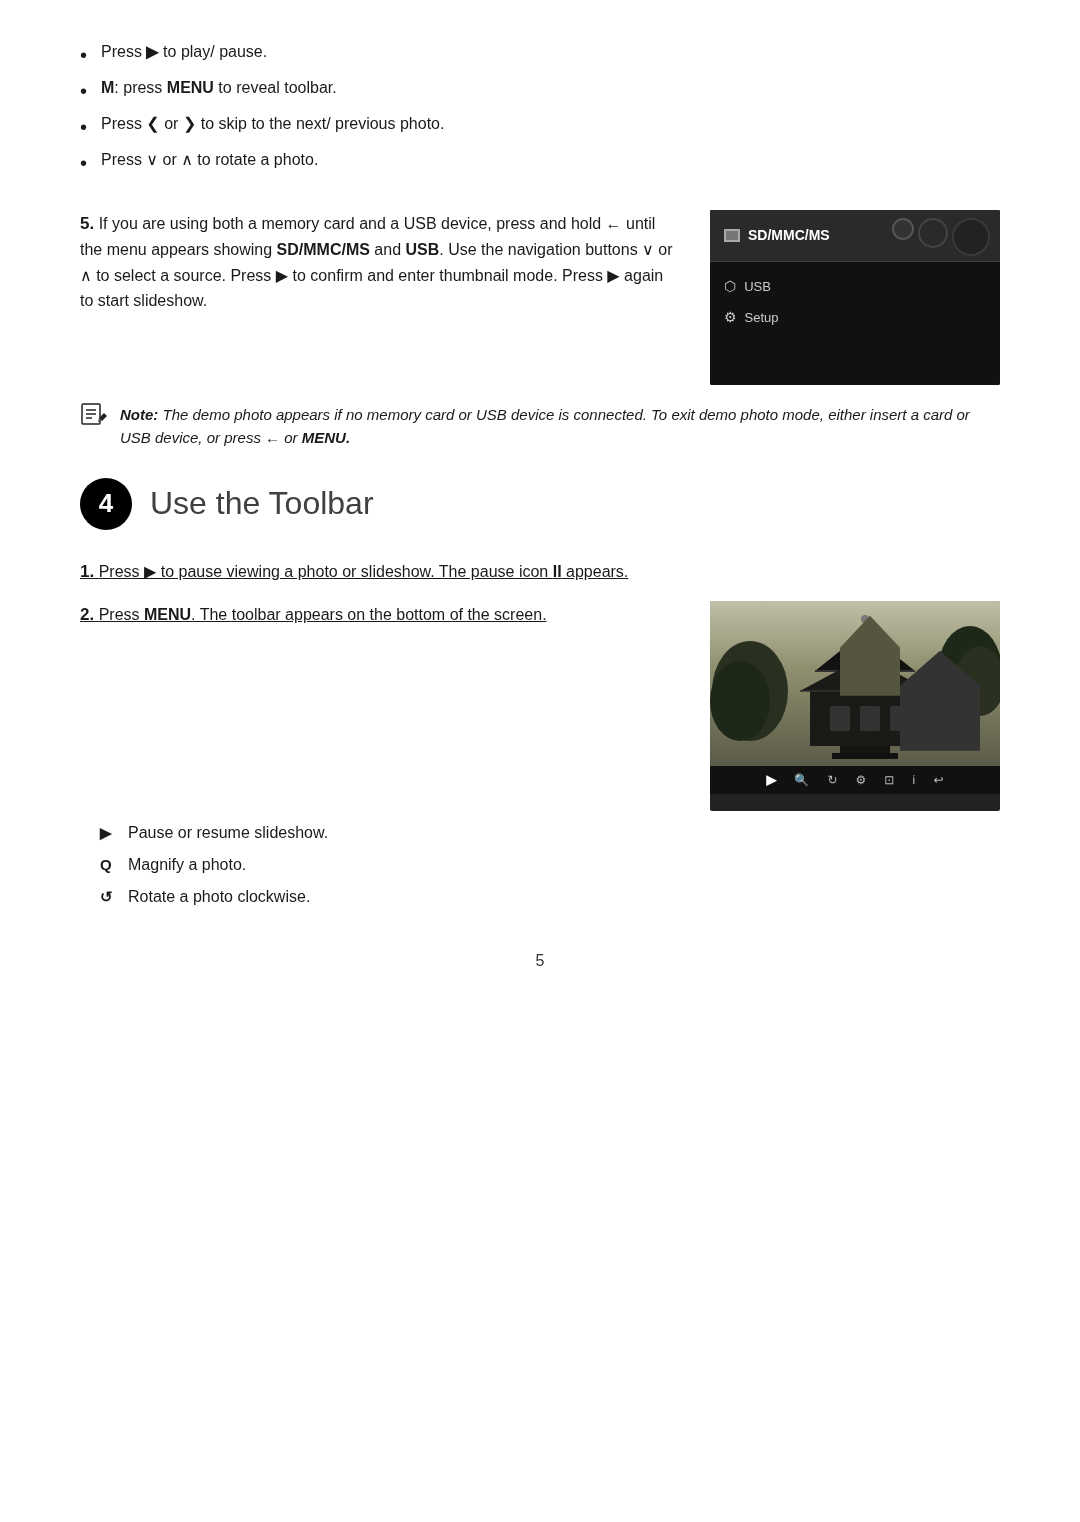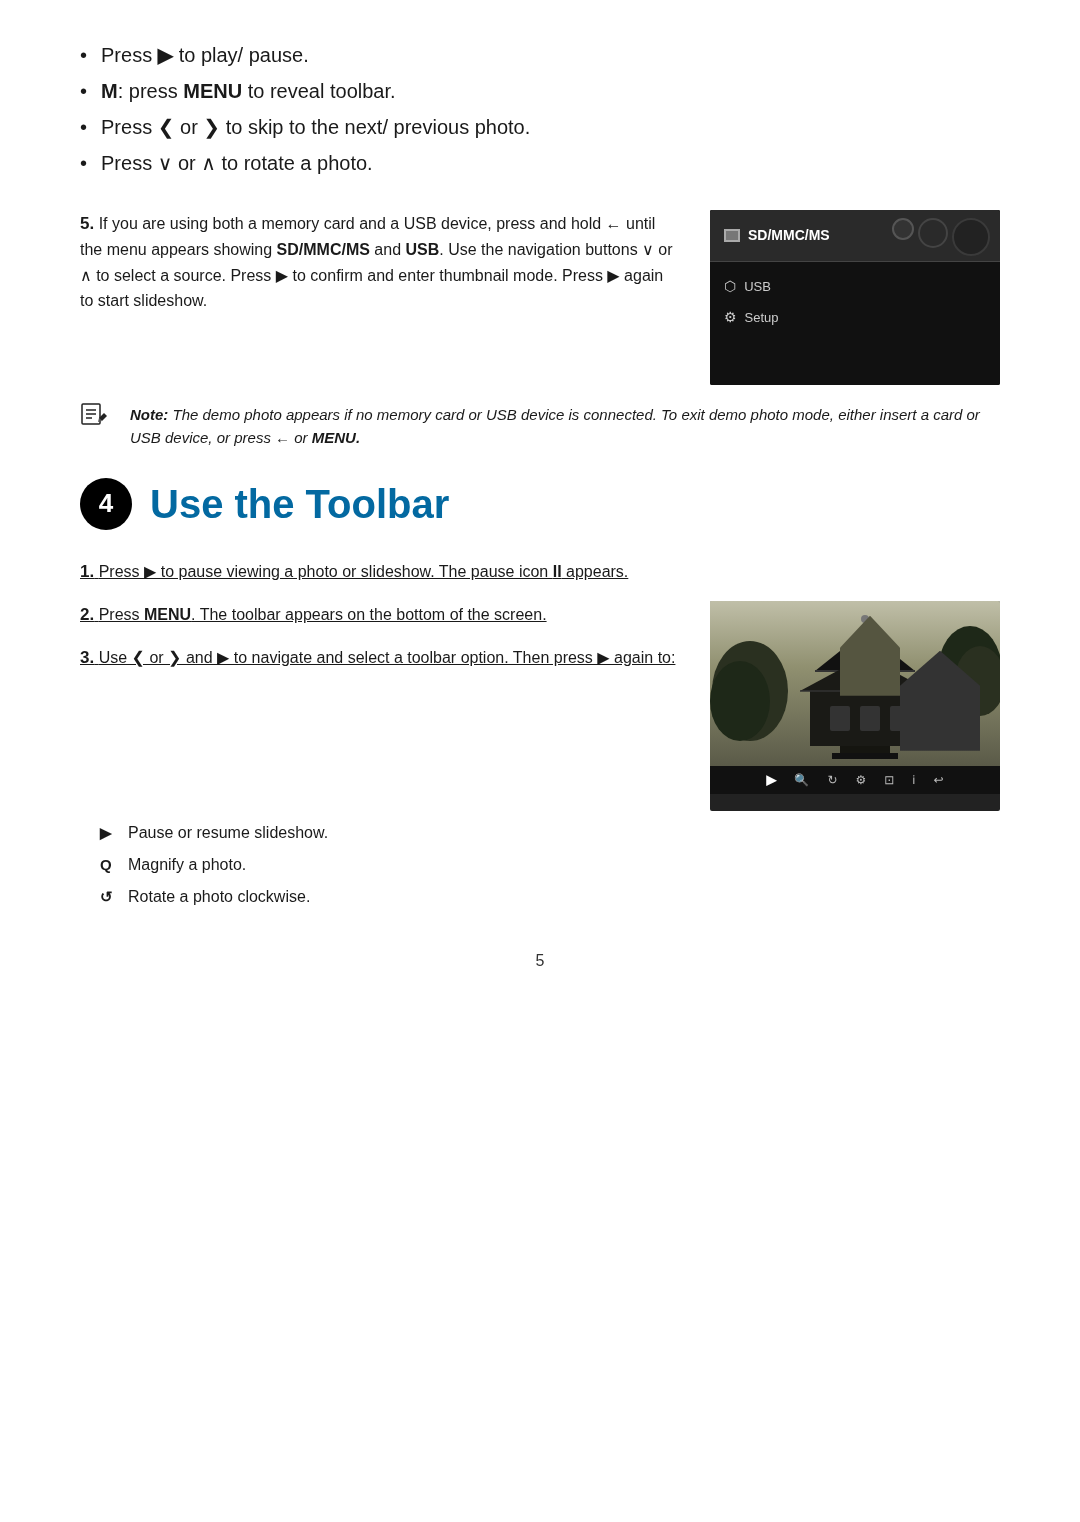--- a/index.html
+++ b/index.html
@@ -16,21 +16,21 @@
 
     
     .bullet-list {
       list-style: none;
       margin-bottom: 24px;
     }
     .bullet-list li {
       display: flex;
       align-items: flex-start;
       margin-bottom: 6px;
-      font-size: 20px;
+      font-size: 16px;
     }
     .bullet-list li::before {
       content: "•";
       font-size: 20px;
       margin-right: 14px;
       flex-shrink: 0;
     }
 
     
     .step5-block {
@@ -101,21 +101,21 @@
     }
     .menu-item-icon {
       margin-right: 8px;
       font-size: 14px;
     }
 
     
     .note-block {
       display: flex;
       align-items: flex-start;
-      gap: 20px;
+      gap: 10px;
       margin-bottom: 28px;
       font-size: 15px;
       line-height: 1.55;
       font-style: italic;
       color: #1a1a1a;
     }
     .note-icon {
       font-size: 28px;
       flex-shrink: 0;
       margin-top: -4px;
@@ -137,23 +137,23 @@
       border-radius: 50%;
       display: flex;
       align-items: center;
       justify-content: center;
       color: #fff;
       font-size: 26px;
       font-weight: bold;
       flex-shrink: 0;
     }
     .section-title {
-      font-size: 40px;
-      font-weight: bold;
-      color: #0369a1;
+      font-size: 32px;
+      font-weight: normal;
+      color: #404040;
       line-height: 1.1;
     }
 
     
     .step {
       margin-bottom: 16px;
       font-size: 16px;
       line-height: 1.6;
       text-decoration: underline;
     }
@@ -350,27 +350,20 @@
 <div class="step23-block">
   <div class="step23-text">
 
     <div class="step">
       <span class="step-num">2.</span>
       <span>
         Press <strong>MENU</strong>. The toolbar appears on the bottom of the screen.
       </span>
     </div>
 
-    <div class="step">
-      <span class="step-num">3.</span>
-      <span>
-        Use ❮ or ❯ and ▶ to navigate and select a toolbar option.
-        Then press ▶ again to:
-      </span>
-    </div>
   </div>
 
   <div class="step23-image">
     <div class="photo-mock">
       
       <svg width="100%" height="100%" viewBox="0 0 290 165" xmlns="http://www.w3.org/2000/svg" preserveAspectRatio="xMidYMid slice">
         <defs>
           <linearGradient id="skyGrad" x1="0" y1="0" x2="0" y2="1">
             <stop offset="0%" stop-color="#c0bfa8"></stop>
             <stop offset="40%" stop-color="#909070"></stop>

